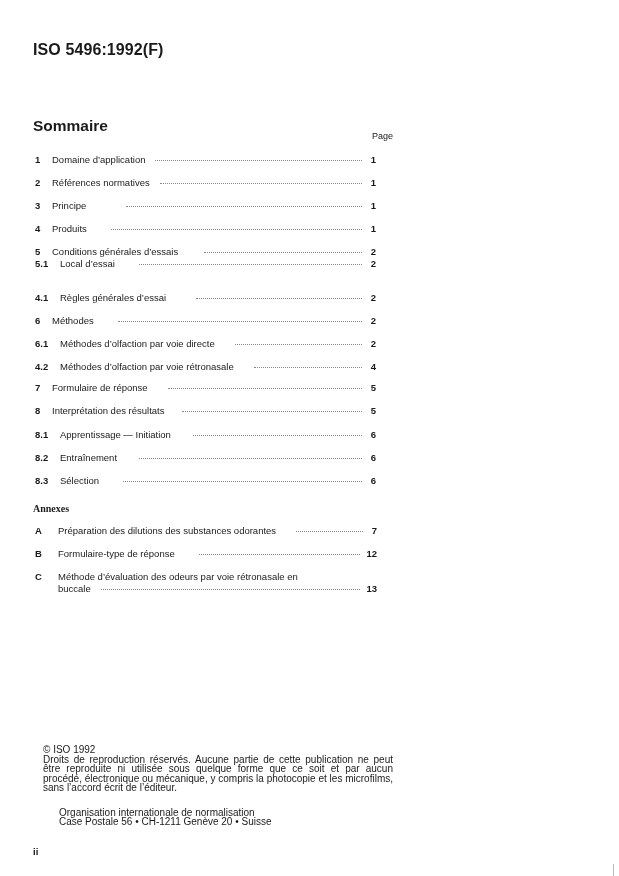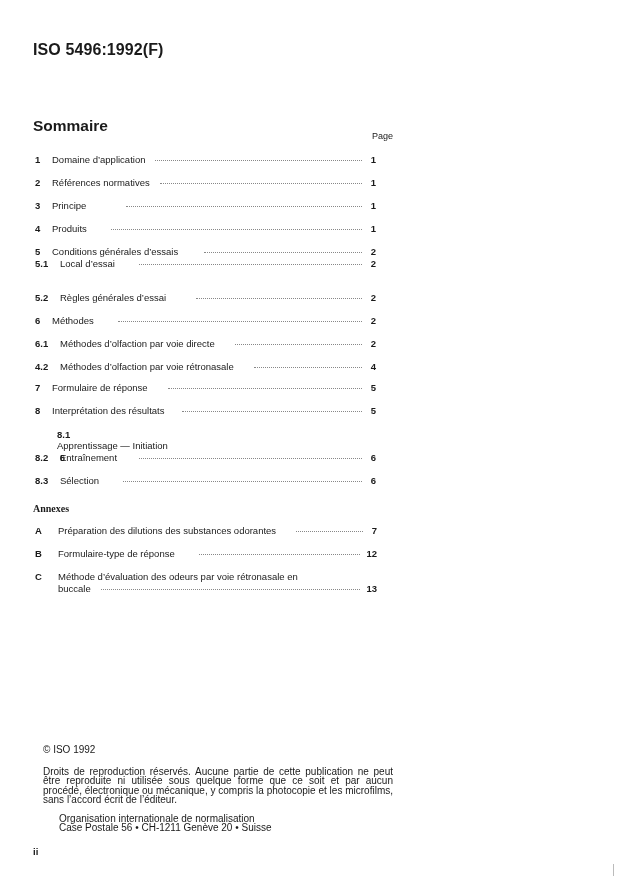--- a/index.html
+++ b/index.html
@@ -17,21 +17,21 @@
   .annex-head { position: absolute; left: 33px; top: 503px; font-size: 10px; font-weight: bold; font-family: Liberation Serif, serif; }
   .annex-row { position: absolute; left: 35px; width: 342px; display: flex; align-items: baseline; font-size: 9.5px; }
   .annex-letter { font-weight: bold; width: 23px; flex: none; }
   .annex-multi { position: absolute; left: 35px; top: 571px; width: 342px; font-size: 9.5px; line-height: 12px; }
   .annex-multi .annex-letter { position: absolute; left: 0; top: 0; }
   .annex-multi .body { margin-left: 23px; }
   .annex-multi .last { display: flex; align-items: baseline; justify-content: center; }
   .copyright { position: absolute; left: 43px; top: 745px; width: 350px; font-size: 10px; line-height: 9.5px; }
   .copyright p { margin: 0; }
   .copyright .indent { margin-left: 16px; }
-  .copyright .gap { margin-top: 9px; }
+  .copyright .gap { margin-top: 15px; }
   .folio { position: absolute; left: 33px; top: 846px; font-size: 9.5px; font-weight: bold; }
   .edge-mark { position: absolute; left: 613px; top: 864px; width: 1px; height: 12px; background: #bbb; }
 </style>
 </head>
 <body>
 
 <div class="doc-id">ISO 5496:1992(F)</div>
 
 <div class="title">Sommaire</div>
 <div class="page-head">Page</div>
@@ -66,21 +66,21 @@
   <span class="toc-dots" style="margin-left:26px;"></span>
   <span class="toc-page">2</span>
 </div>
 <div class="toc-row" style="top:258px;">
   <span class="toc-num sub">5.1</span>
   <span class="toc-label">Local d’essai</span>
   <span class="toc-dots" style="margin-left:24px;"></span>
   <span class="toc-page">2</span>
 </div>
 <div class="toc-row" style="top:292px;">
-  <span class="toc-num sub">5.2</span>
+  <span class="toc-num sub">4.1</span>
   <span class="toc-label">Règles générales d’essai</span>
   <span class="toc-dots" style="margin-left:30px;"></span>
   <span class="toc-page">2</span>
 </div>
 <div class="toc-row" style="top:315px;">
   <span class="toc-num">6</span>
   <span class="toc-label">Méthodes</span>
   <span class="toc-dots" style="margin-left:24px;"></span>
   <span class="toc-page">2</span>
 </div>
@@ -101,21 +101,21 @@
   <span class="toc-label">Formulaire de réponse</span>
   <span class="toc-dots" style="margin-left:20px;"></span>
   <span class="toc-page">5</span>
 </div>
 <div class="toc-row" style="top:405px;">
   <span class="toc-num">8</span>
   <span class="toc-label">Interprétation des résultats</span>
   <span class="toc-dots" style="margin-left:18px;"></span>
   <span class="toc-page">5</span>
 </div>
-<div class="toc-row" style="top:429px;flex-direction:column;">
+<div class="toc-row" style="top:429px;">
   <span class="toc-num sub">8.1</span>
   <span class="toc-label">Apprentissage — Initiation</span>
   <span class="toc-dots" style="margin-left:22px;"></span>
   <span class="toc-page">6</span>
 </div>
 <div class="toc-row" style="top:452px;">
   <span class="toc-num sub">8.2</span>
   <span class="toc-label">Entraînement</span>
   <span class="toc-dots" style="margin-left:22px;"></span>
   <span class="toc-page">6</span>
@@ -148,19 +148,19 @@
     <div class="last">
       <span class="toc-label">buccale</span>
       <span class="toc-dots"></span>
       <span class="toc-page">13</span>
     </div>
   </div>
 </div>
 
 <div class="copyright">
   <p>©  ISO  1992</p>
-  <p style="text-align:justify;margin-top:12px;">Droits de reproduction réservés. Aucune partie de cette publication ne peut être reproduite ni utilisée sous quelque forme que ce soit et par aucun procédé, électronique ou mécanique, y compris la photocopie et les microfilms, sans l’accord écrit de l’éditeur.</p>
+  <p style="text-align:justify;">Droits de reproduction réservés. Aucune partie de cette publication ne peut être reproduite ni utilisée sous quelque forme que ce soit et par aucun procédé, électronique ou mécanique, y compris la photocopie et les microfilms, sans l’accord écrit de l’éditeur.</p>
   <p class="indent gap">Organisation internationale de normalisation</p>
   <p class="indent">Case Postale 56 • CH-1211 Genève 20 • Suisse</p>
 </div>
 
 <div class="folio">ii</div>
 <div class="edge-mark"></div>
 
 </body></html>

